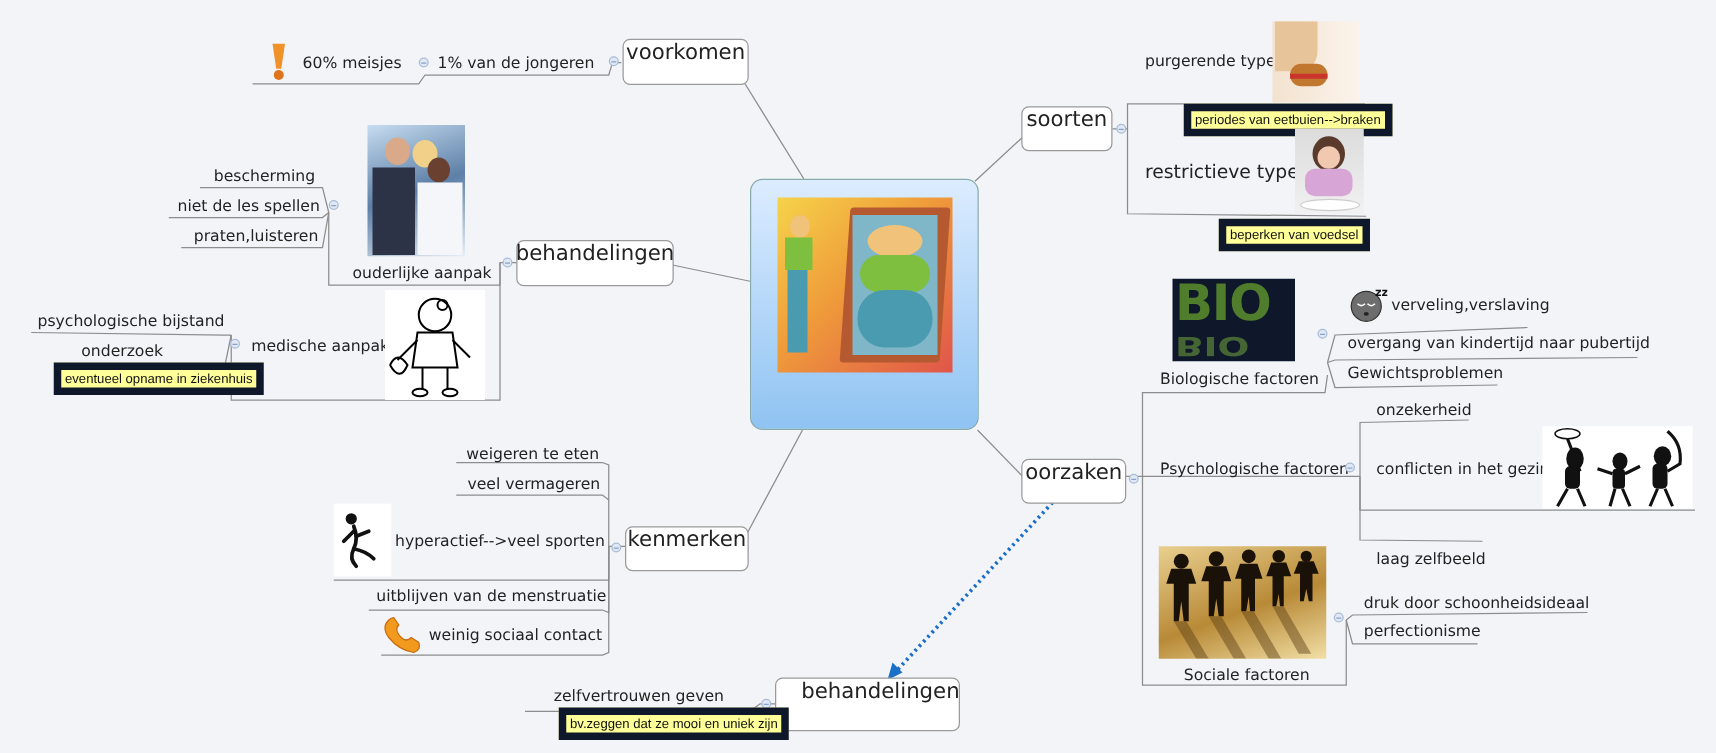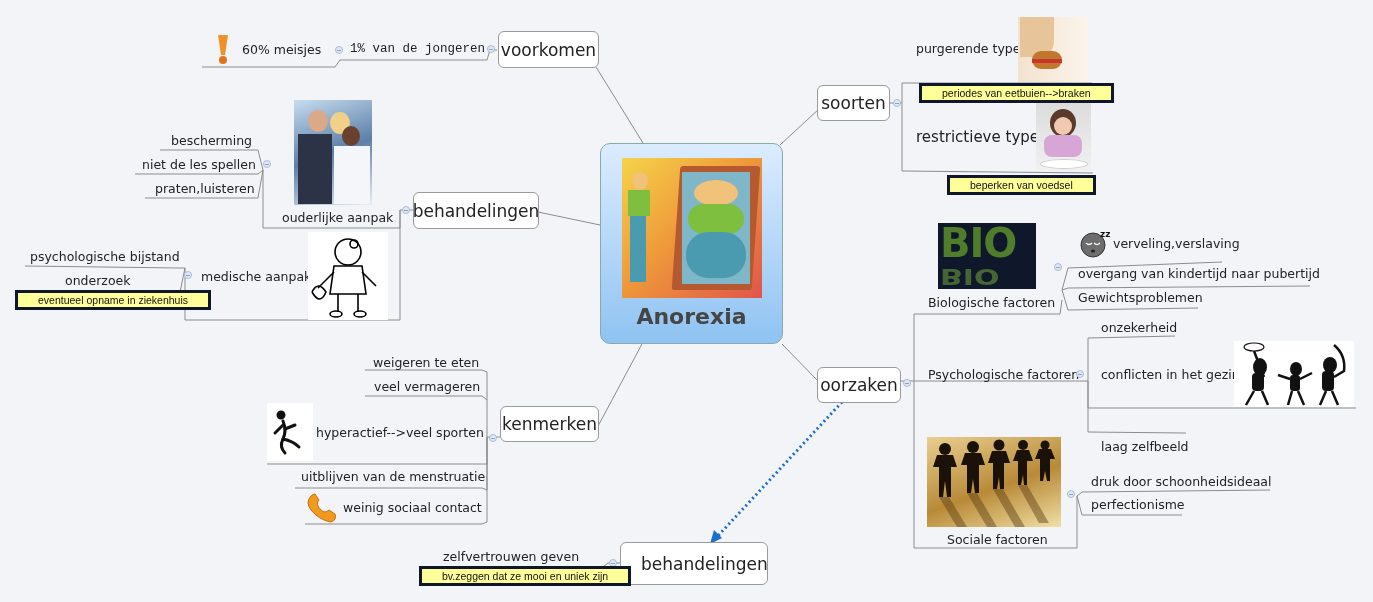--- a/index.html
+++ b/index.html
@@ -5,28 +5,29 @@
   html, body { margin:0; padding:0; }
   body {
     width:1373px; height:602px; position:relative; overflow:hidden;
     background:#f2f4f8;
     font-family:"DejaVu Sans", "Liberation Sans", sans-serif;
     color:#222;
   }
   svg.lines { position:absolute; left:0; top:0; width:1373px; height:602px; pointer-events:none; }
   .node {
     position:absolute; background:#fff; border:1px solid #9a9a9a; border-radius:6px;
-    font-size:17px; color:#222; display:flex; align-items:center; justify-content:center;
+    font-size:17px; color:#222; display:flex; justify-content:center;
     box-sizing:border-box; white-space:nowrap; cursor:pointer;
   }
   .lbl { position:absolute; font-size:12.5px; color:#222; white-space:nowrap; }
   .note {
-    position:absolute; background:#ffff99; border:3px solid #0f172a;
-    font-size:10.5px; color:#111; padding:0 20px; white-space:nowrap; line-height:14px;
+    position:absolute; background:#ffff99; border:6px solid #0f172a;
+    font-size:10.5px; color:#111; padding:0 3px; white-space:nowrap; line-height:14px;
     font-family:"Liberation Sans", sans-serif;
+    margin-left:28px;
   }
   .collapse {
     position:absolute; width:8px; height:8px; border-radius:50%;
     background:#dfe8f4; border:1px solid #a9bcd6; box-sizing:border-box; cursor:pointer;
   }
   .collapse::after { content:""; position:absolute; left:1px; right:1px; top:3px; height:1px; background:#8aa3c7; }
   .central {
     position:absolute; left:600px; top:143px; width:183px; height:201px;
     border:1px solid #8aa; border-radius:10px; box-sizing:border-box;
     background:linear-gradient(#dcecff, #8fc3f2);
@@ -98,28 +99,27 @@
   <div class="pic">
     <div style="position:absolute;left:54px;top:8px;width:80px;height:124px;background:#b55a30;border-radius:3px;transform:skewX(-4deg);"></div>
     <div style="position:absolute;left:60px;top:14px;width:68px;height:112px;background:#7fb6c8;"></div>
     <div style="position:absolute;left:72px;top:22px;width:44px;height:26px;background:#f0c27a;border-radius:50%;"></div>
     <div style="position:absolute;left:66px;top:46px;width:56px;height:30px;background:#7fbf3f;border-radius:18px;"></div>
     <div style="position:absolute;left:64px;top:74px;width:60px;height:46px;background:#4b9bb0;border-radius:22px;"></div>
     <div style="position:absolute;left:10px;top:14px;width:16px;height:18px;background:#f0c27a;border-radius:50%;"></div>
     <div style="position:absolute;left:6px;top:32px;width:22px;height:26px;background:#7fbf3f;"></div>
     <div style="position:absolute;left:8px;top:58px;width:16px;height:66px;background:#4b9bb0;"></div>
   </div>
-  <div class="title">Anorexia</div>
 </div>
 
 <div class="node" style="left:498px;top:31px;width:101px;height:37px;">
   <span>voorkomen</span>
 </div>
 <div class="collapse" style="left:487px;top:45px;"></div>
-<span class="lbl" style="left:350px;top:42px;font-family:Liberation Mono, monospace;">1% van de jongeren</span>
+<span class="lbl" style="left:350px;top:42px;">1% van de jongeren</span>
 <div class="collapse" style="left:335px;top:46px;"></div>
 <span class="lbl" style="left:242px;top:42px;">60% meisjes</span>
 <svg style="position:absolute;left:216px;top:33px;" width="14" height="32">
   <path d="M2 2 L12 2 L9 22 L5 22 Z" fill="#f0912a"></path>
     <circle cx="7" cy="27" r="4" fill="#e0741c"></circle>
 </svg>
 
 <div class="node" style="left:413px;top:192px;width:126px;height:37px;">
   <span>behandelingen</span>
 </div>
@@ -152,21 +152,21 @@
         <path d="M50 62 L50 80"></path>
       <ellipse cx="28" cy="82" rx="6" ry="3"></ellipse>
         <ellipse cx="52" cy="82" rx="6" ry="3"></ellipse>
     </g>
   </svg>
 </div>
 <span class="lbl" style="left:30px;top:249px;">psychologische bijstand</span>
 <span class="lbl" style="left:65px;top:273px;">onderzoek</span>
 <div class="note" style="left:15px;top:290px;">eventueel opname in ziekenhuis</div>
 
-<div class="node" style="left:500px;top:406px;width:99px;height:36px;">
+<div class="node" style="left:500px;top:421px;width:99px;height:36px;">
   <span>kenmerken</span>
 </div>
 <div class="collapse" style="left:489px;top:434px;"></div>
 <span class="lbl" style="left:373px;top:355px;">weigeren te eten</span>
 <span class="lbl" style="left:374px;top:379px;">veel vermageren</span>
 <div class="img" style="left:267px;top:403px;width:46px;height:58px;">
   <svg width="46" height="58">
     <g stroke="#111" stroke-width="3" fill="none" stroke-linecap="round">
       <circle cx="14" cy="12" r="3" fill="#111"></circle>
       <path d="M16 18 Q20 28 16 36 Q12 44 18 50"></path>

